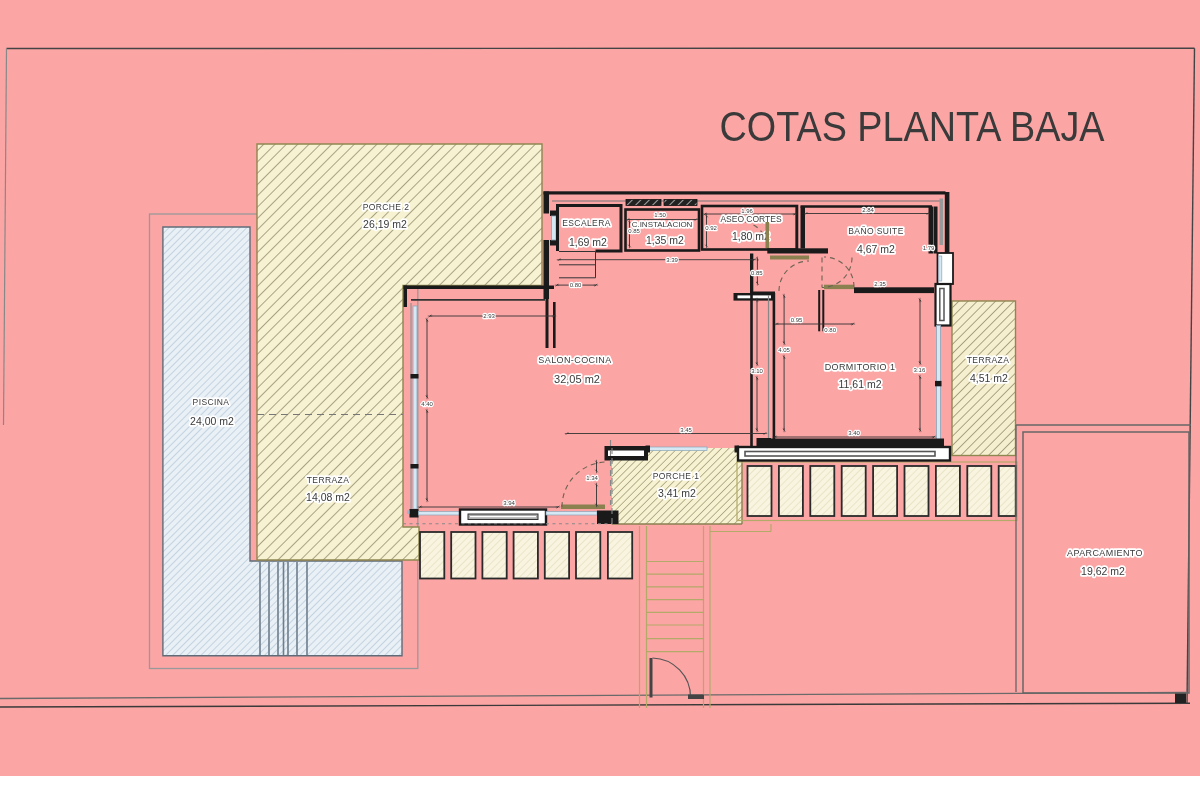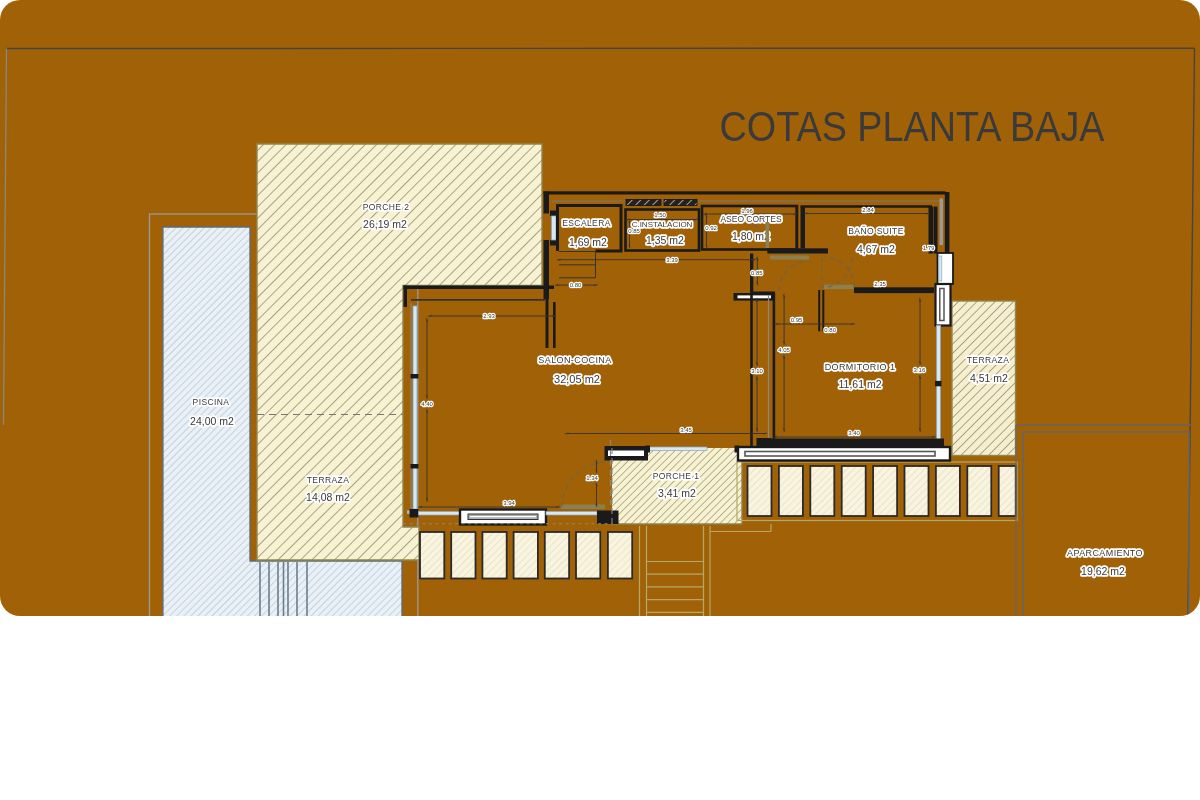--- a/index.html
+++ b/index.html
@@ -1,16 +1,16 @@
 <!DOCTYPE html>
 <html><head>
 <meta charset="utf-8">
 <style>
 html,body{margin:0;padding:0;background:#fff;}
-#page{position:relative;width:1200px;height:616px;overflow:hidden;background:#a16207;font-family:"Liberation Sans", sans-serif;border-radius:20px;}
+#page{position:relative;width:1200px;height:776px;overflow:hidden;background:#fca5a5;font-family:"Liberation Sans", sans-serif;}
 svg text{font-family:"Liberation Sans", sans-serif;fill:#3a3a3a;}
 #dims line{marker-start:url(#tk);marker-end:url(#tk);}
 </style>
 </head>
 <body>
 <div id="page">
 <svg width="1200" height="800" viewBox="0 0 1200 800">
 <defs>
 <pattern id="hy" patternUnits="userSpaceOnUse" width="8" height="8" patternTransform="rotate(-45)">
   <rect width="8" height="8" fill="#f7f2d2"></rect>

